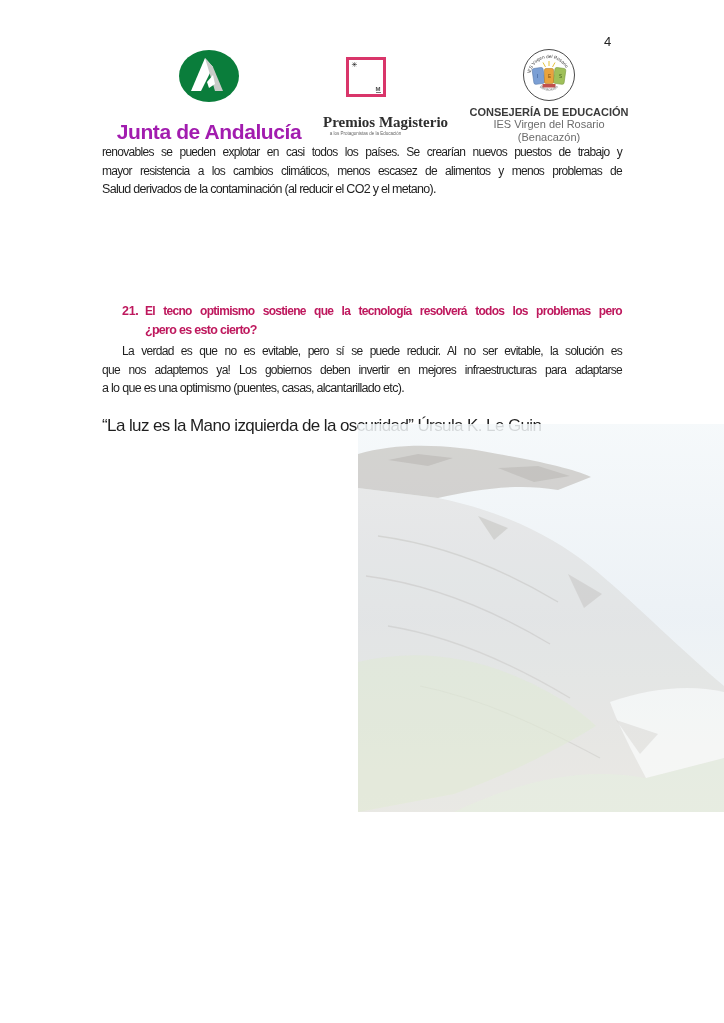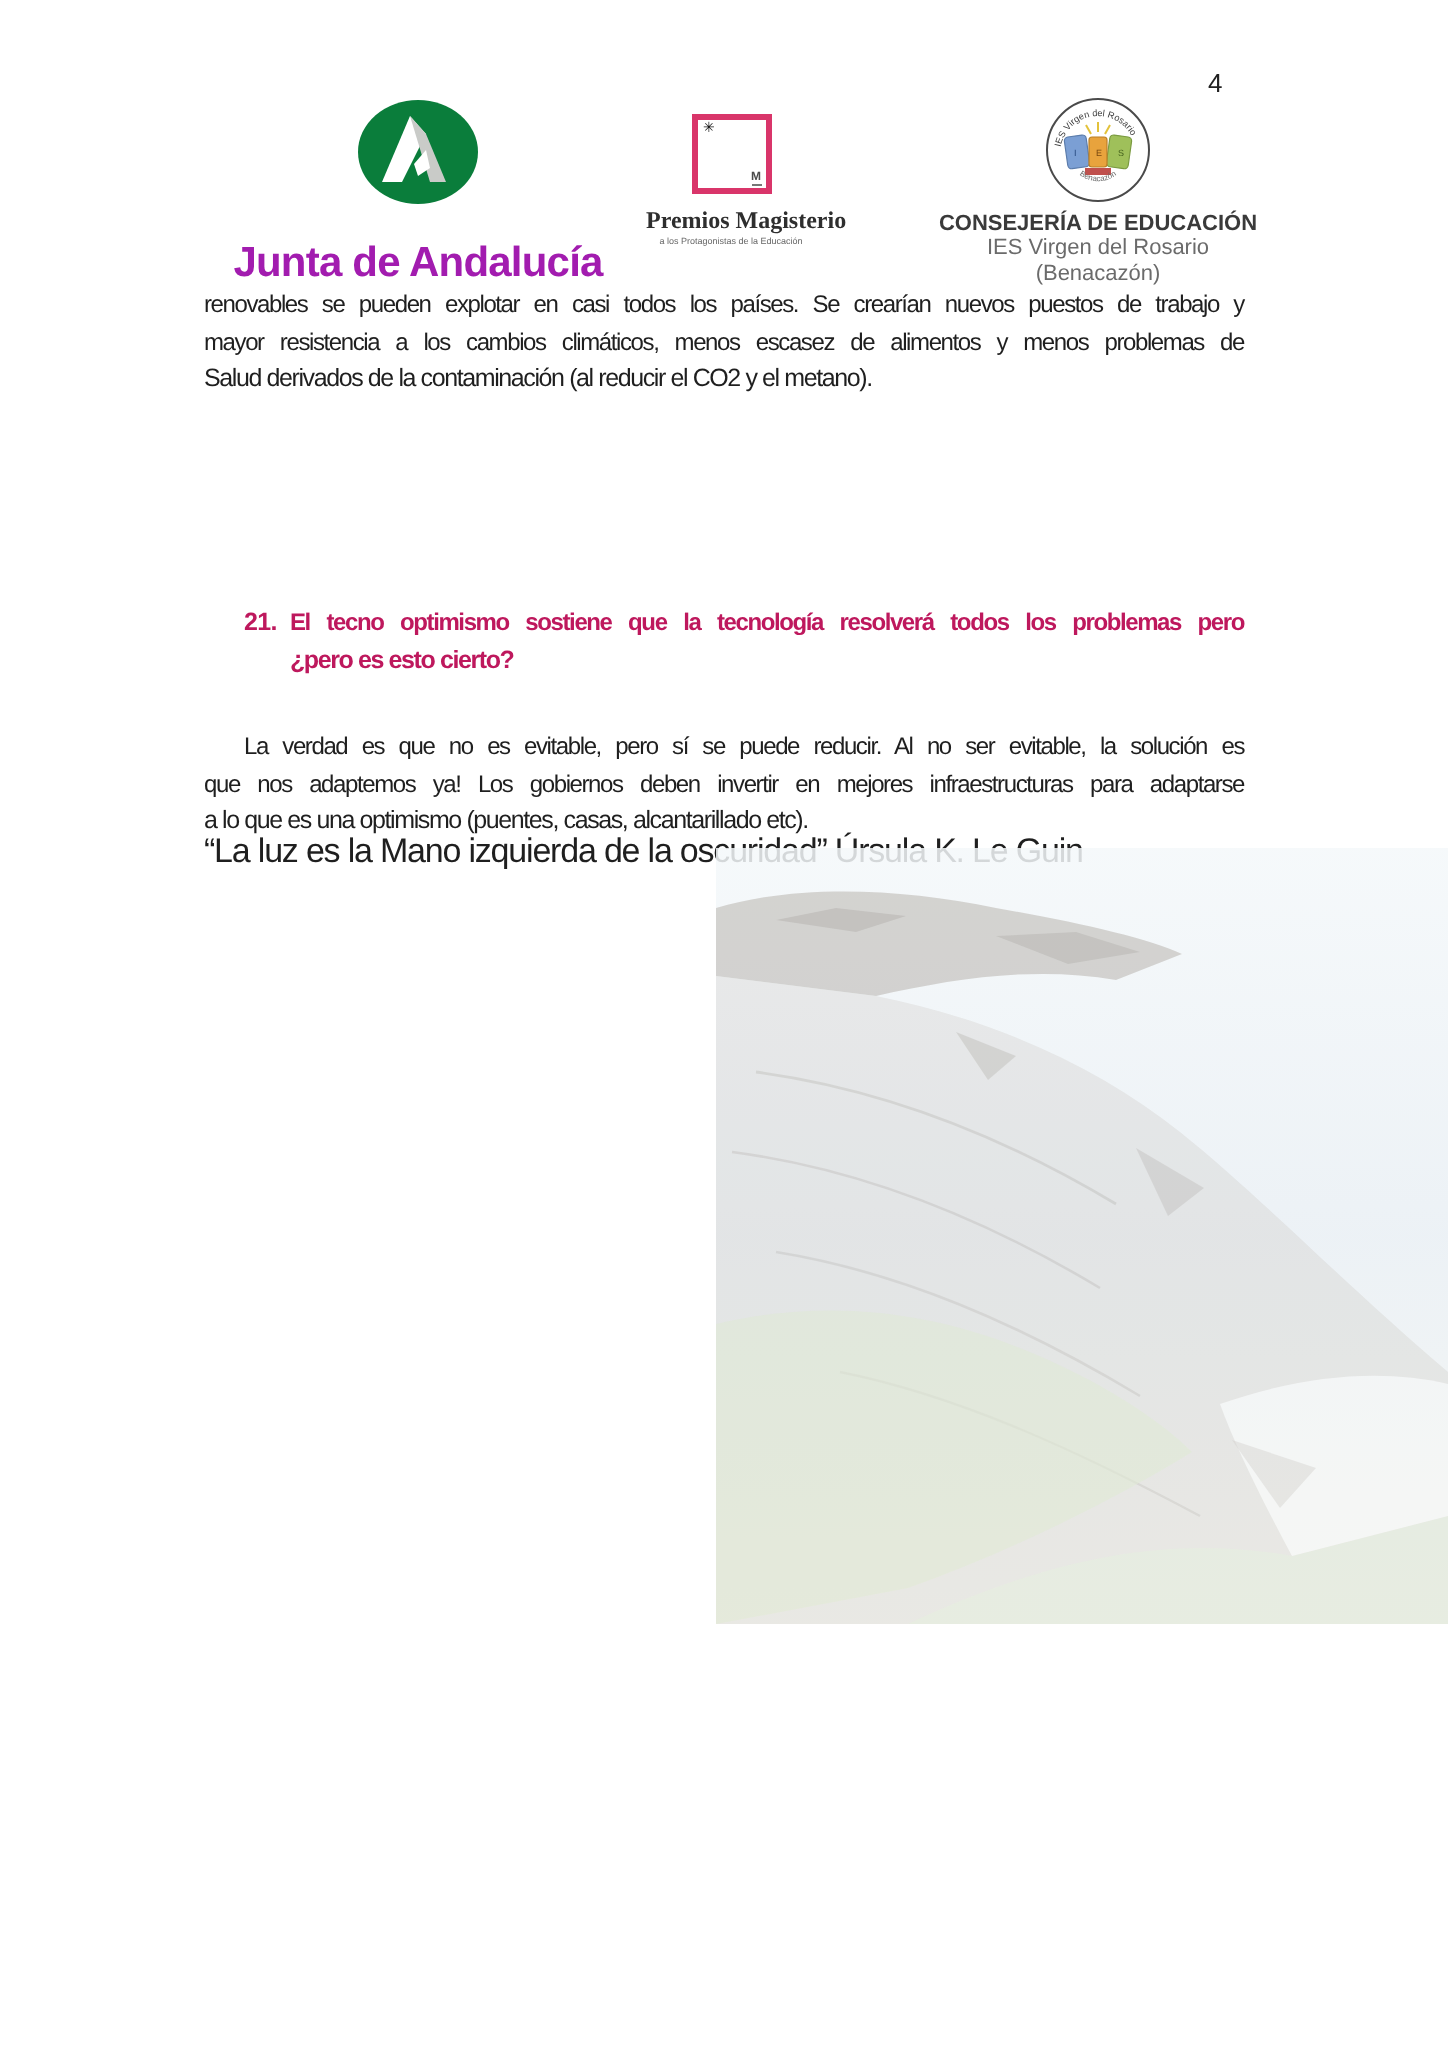--- a/index.html
+++ b/index.html
@@ -10,37 +10,37 @@
 
   
   .junta{position:absolute;left:104px;top:50px;width:210px;text-align:center;}
   .junta svg{display:block;margin:0 auto;}
   .junta-word{font-size:21px;font-weight:bold;color:#a21caf;letter-spacing:-0.4px;margin-top:18px;white-space:nowrap;}
 
   .premios{position:absolute;left:323px;top:57px;width:85px;text-align:center;}
   .premios-frame{width:34px;height:34px;border:3px solid #d9356a;margin:0 auto;position:relative;background:#fff;}
   .ast{position:absolute;left:3px;top:1px;font-size:7px;color:#111;line-height:1;}
   .mark{position:absolute;right:2px;bottom:1px;font-size:6px;color:#4a4a4a;font-weight:bold;line-height:1;border-bottom:1px solid #777;}
-  .premios-title{font-family:"Liberation Serif",serif;font-weight:bold;font-size:12px;color:#2e2e2e;margin-top:6px;white-space:nowrap;}
+  .premios-title{font-family:"Liberation Serif",serif;font-weight:bold;font-size:15px;color:#2e2e2e;margin-top:17px;white-space:nowrap;}
   .premios-tag{font-size:4.5px;color:#666;white-space:nowrap;}
 
   .ies{position:absolute;left:460px;top:48px;width:178px;text-align:center;}
   .ies svg{display:block;margin:0 auto;}
   .cons-title{font-size:11px;font-weight:bold;color:#3a3a3a;margin-top:4px;white-space:nowrap;}
   .school{font-size:11px;color:#6b6b6b;line-height:13px;white-space:nowrap;}
 
   
   .jl{text-align:justify;text-align-last:justify;font-size:12px;line-height:18.5px;letter-spacing:-0.7px;}
   .jl-last{text-align:left;font-size:12.5px;line-height:18.5px;letter-spacing:-0.7px;}
 
   .p1{position:absolute;left:102px;top:143px;width:520px;}
   .q21{position:absolute;left:122px;top:302px;width:500px;font-weight:bold;color:#be185d;}
   .q21-num{position:absolute;left:0;top:0;font-size:12.5px;line-height:18.5px;letter-spacing:-0.3px;}
   .q21-text{margin-left:23px;}
-  .p2{position:absolute;left:102px;top:364px;width:520px;}
+  .p2{position:absolute;left:102px;top:342px;width:520px;}
   .p2 .indent{padding-left:20px;}
   .quote{position:absolute;left:102px;top:417px;font-size:17px;line-height:18.5px;letter-spacing:-0.6px;white-space:nowrap;}
 
   
   .photo{position:absolute;left:358px;top:424px;width:366px;height:388px;overflow:hidden;}
 </style>
 </head>
 <body>
 
 <div class="page">

